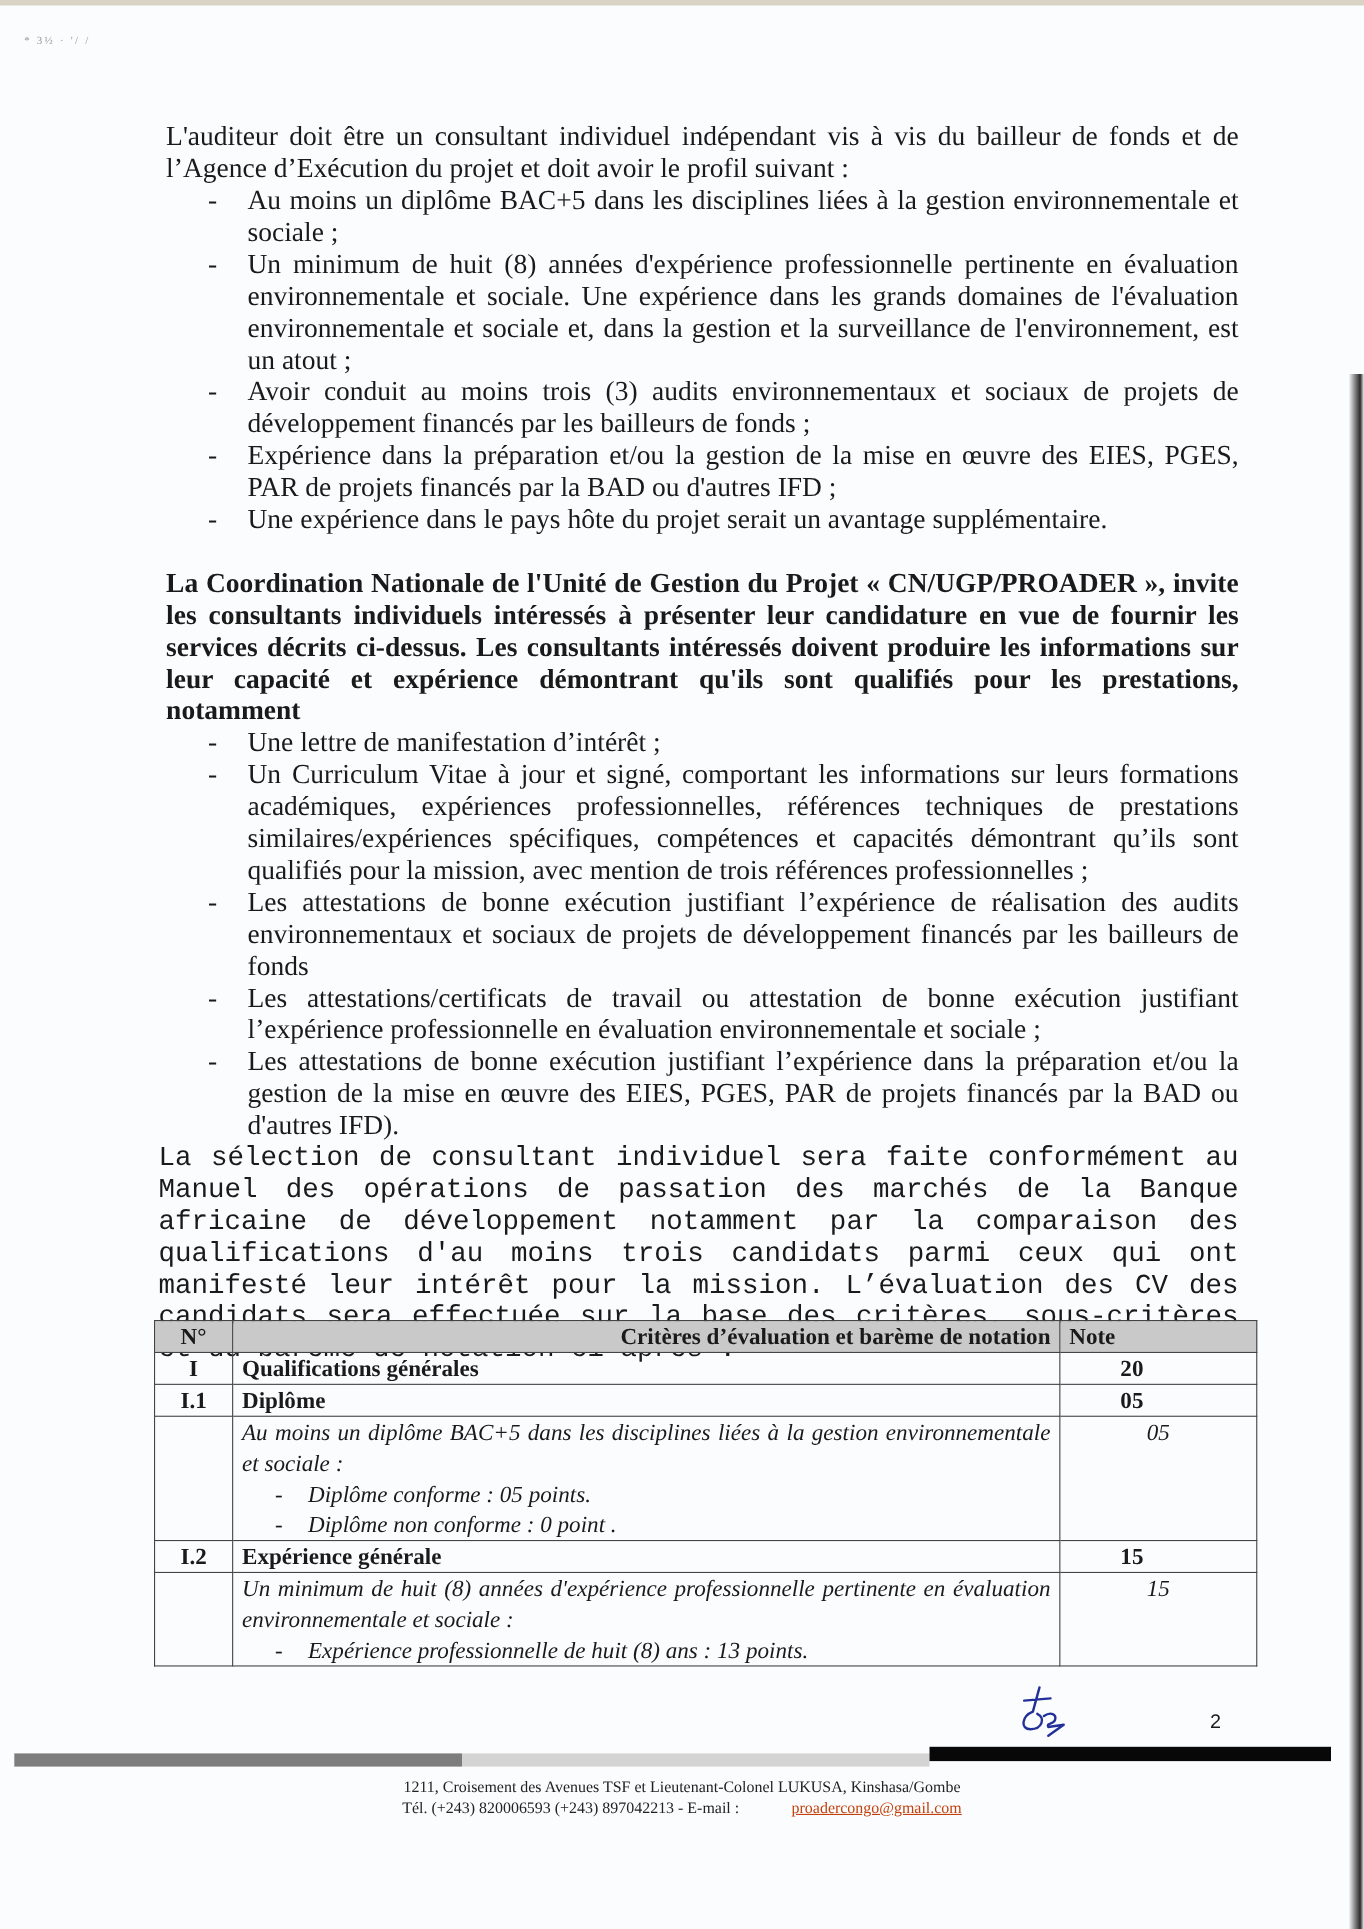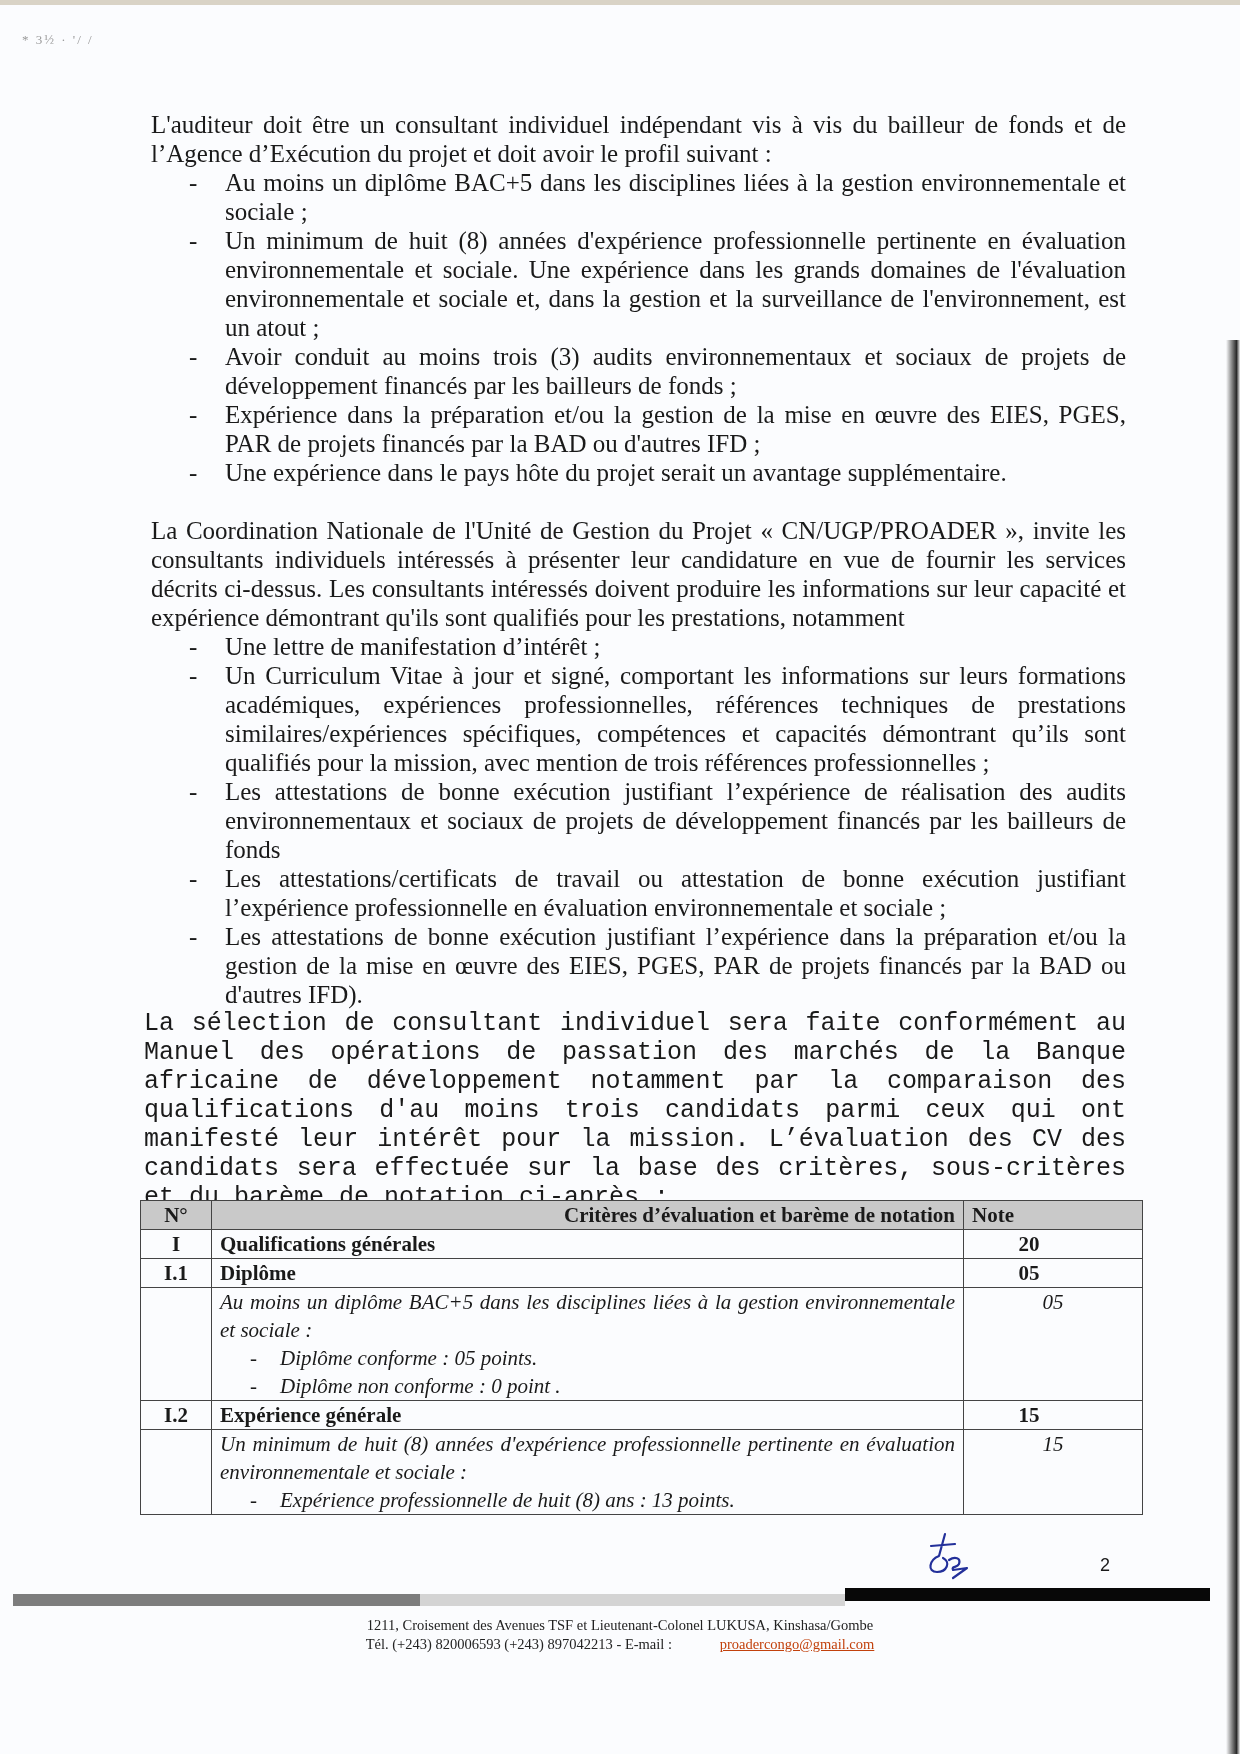--- a/index.html
+++ b/index.html
@@ -5,27 +5,27 @@
   html, body { margin:0; padding:0; }
   body {
     width:1240px; height:1754px; position:relative; overflow:hidden;
     background:#fbfcfe;
     font-family:"Liberation Serif", "DejaVu Serif", serif;
     color:#1a1a1a;
   }
   .top-strip { position:absolute; left:0; top:0; width:1240px; height:5px; background:#d9d3c6; }
   .edge-shadow { position:absolute; right:0; top:340px; width:14px; height:1414px;
     background:linear-gradient(to right, rgba(0,0,0,0) 0%, #8a8a8a 40%, #2a2a2a 75%, #f0f0f0 100%); }
-  .scan-marks { position:absolute; left:22px; top:32px; font-size:13px; color:#999; letter-spacing:2px; }
+  .scan-marks { position:absolute; left:22px; top:32px; font-size:10px; color:#999; letter-spacing:2px; }
   .content { position:absolute; left:151px; top:110px; width:975px; font-size:25px; line-height:29px; }
   p { margin:0; text-align:justify; }
   ul { list-style:none; margin:0; padding:0; }
   li { position:relative; padding-left:74px; text-align:justify; }
   li:before { content:"-"; position:absolute; left:38px; }
-  .para2 { margin-top:29px; }
+  .para2 { margin-top:29px;font-weight:bold; }
   .para3 { margin-left:-7px;font-family:Liberation Mono, monospace; }
   table.eval { position:absolute; left:140px; top:1200px; width:1003px; border-collapse:collapse;
     font-size:21px; line-height:28px; }
   table.eval td, table.eval th { border:1.5px solid #444; padding:0 8px; vertical-align:top; }
   table.eval thead th { background:#c9c9c9; font-weight:bold; text-align:right; }
   .c-no { width:54px; text-align:center !important; font-weight:bold; }
   .c-note { width:114px; text-align:center; padding-right:56px !important; }
   .row-bold td { font-weight:bold; }
   .desc { font-style:italic; }
   .desc ul li { padding-left:60px; }

